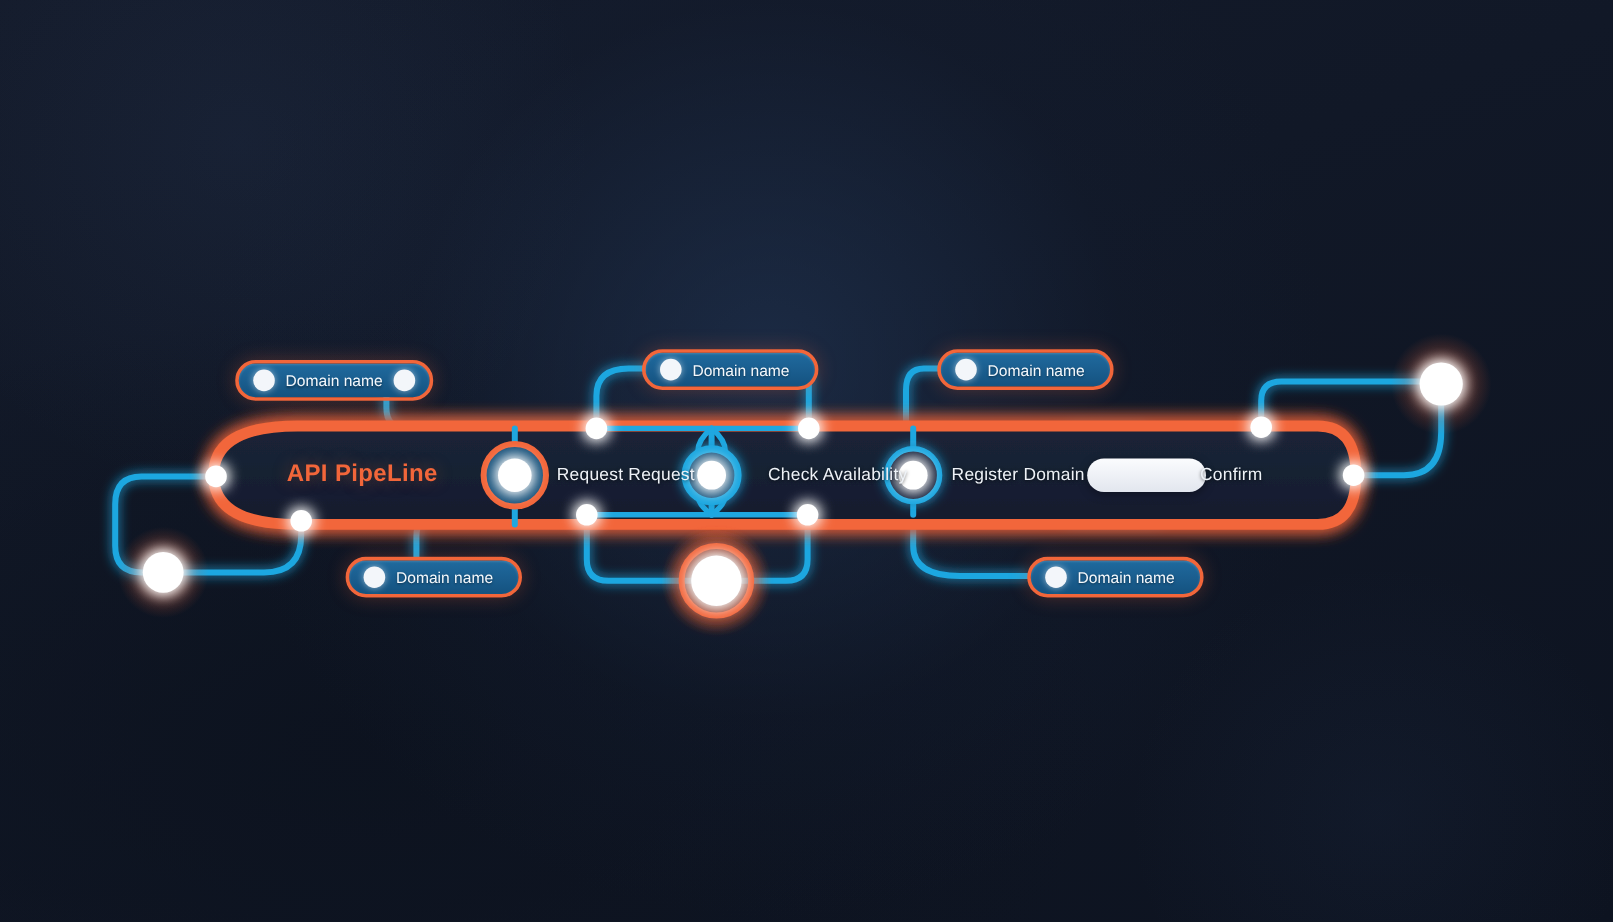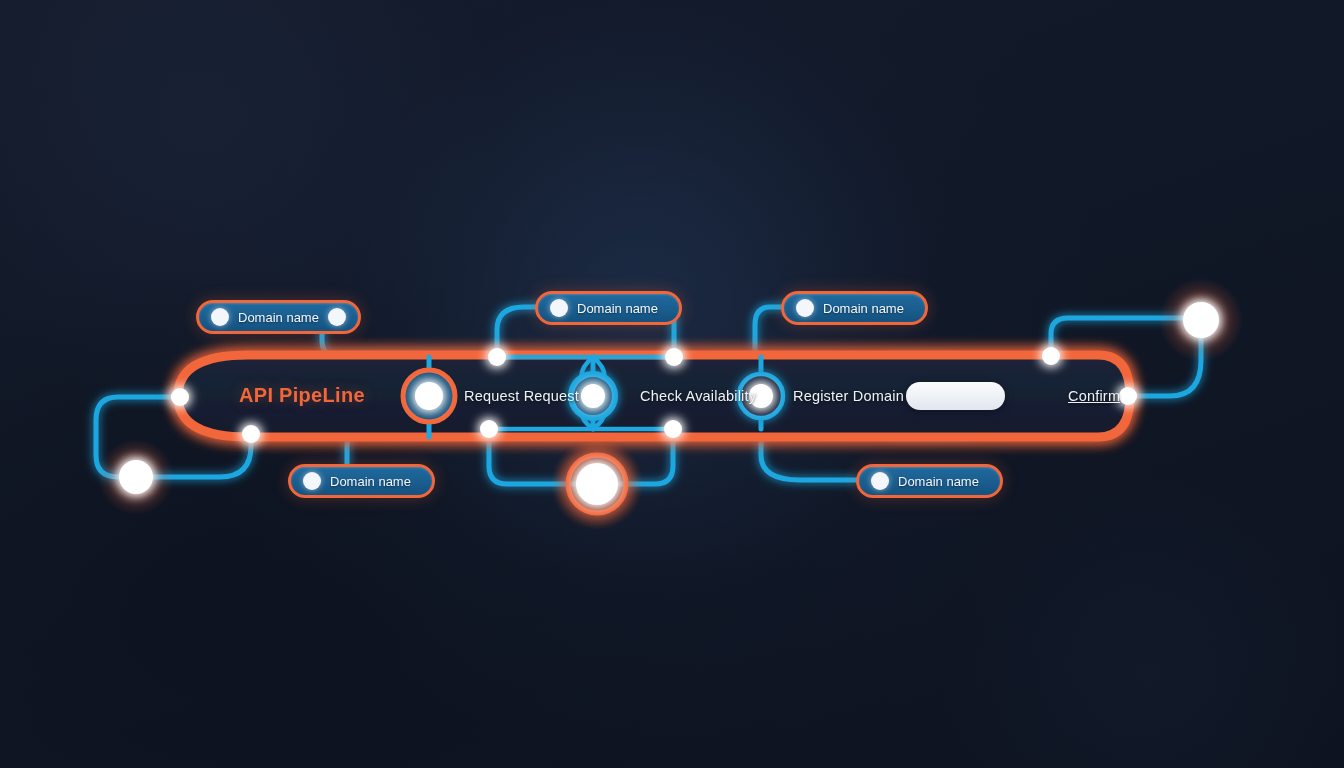--- a/index.html
+++ b/index.html
@@ -197,21 +197,21 @@
     </g>
   </svg>
 
   <div class="title" style="left:239px; top:384px;">API PipeLine</div>
 
   <div class="pill" style="left:906px; top:382px; width:99px; height:28px;"></div>
 
   <div class="lbl" style="left:464px; top:388px;">Request Request</div>
   <div class="lbl" style="left:614px; top:388px;margin-left:26px;">Check Availability</div>
   <div class="lbl" style="left:793px; top:388px;">Register Domain</div>
-  <div class="lbl" style="left:1068px; top:388px;text-decoration:underline;">Confirm</div>
+  <div class="lbl" style="left:1000px; top:388px;">Confirm</div>
 
   <div class="badge" style="left:196px; top:300px;">
     <span class="dot"></span>
     <span class="txt">Domain name</span>
     <span class="dot"></span>
   </div>
 
   <div class="badge" style="left:535px; top:291px;">
     <span class="dot"></span>
     <span class="txt">Domain name</span>

